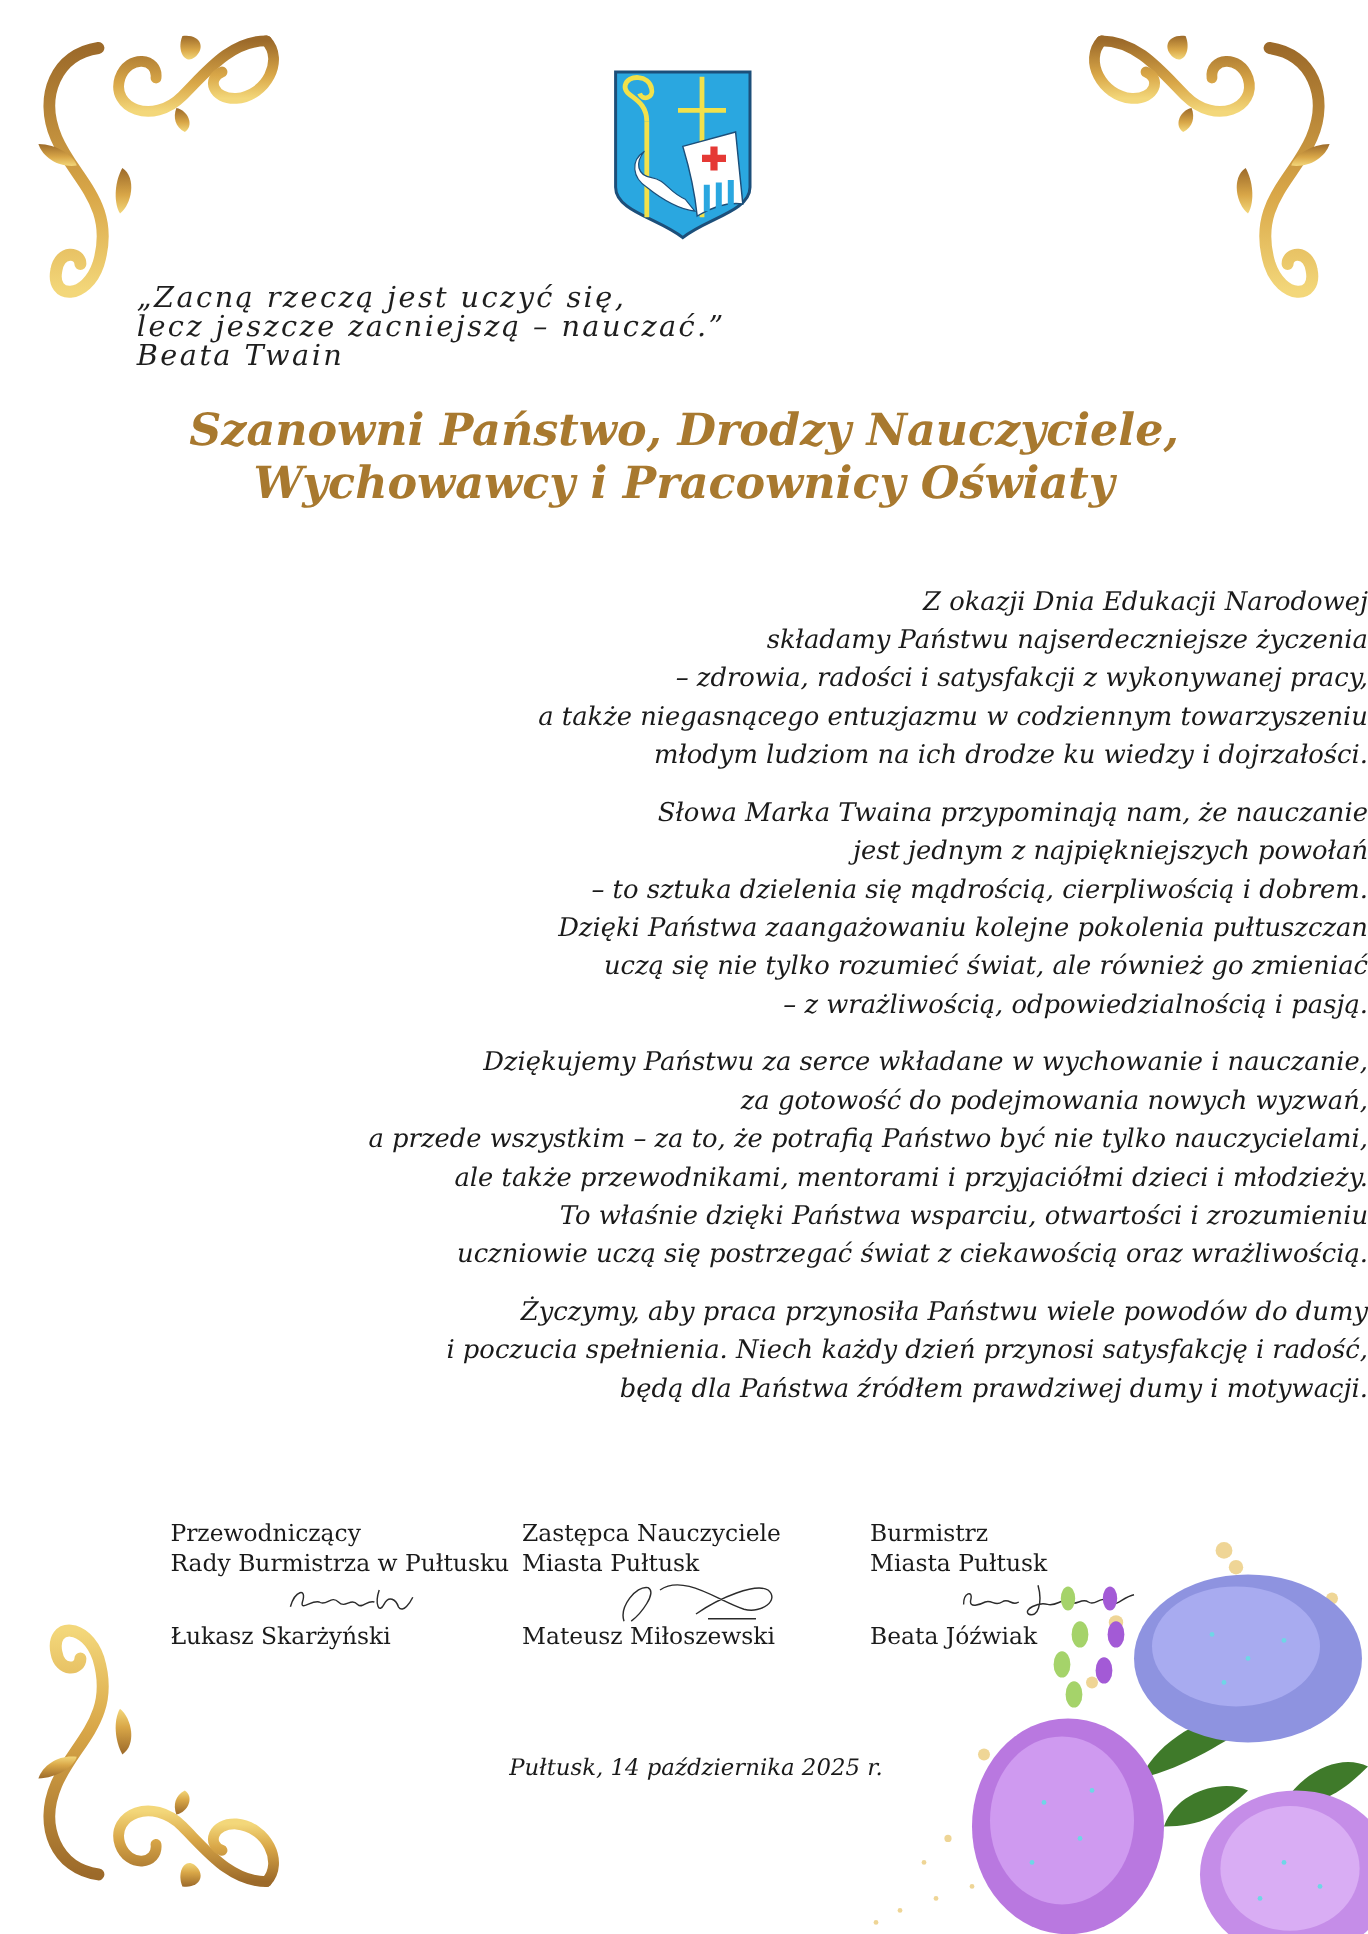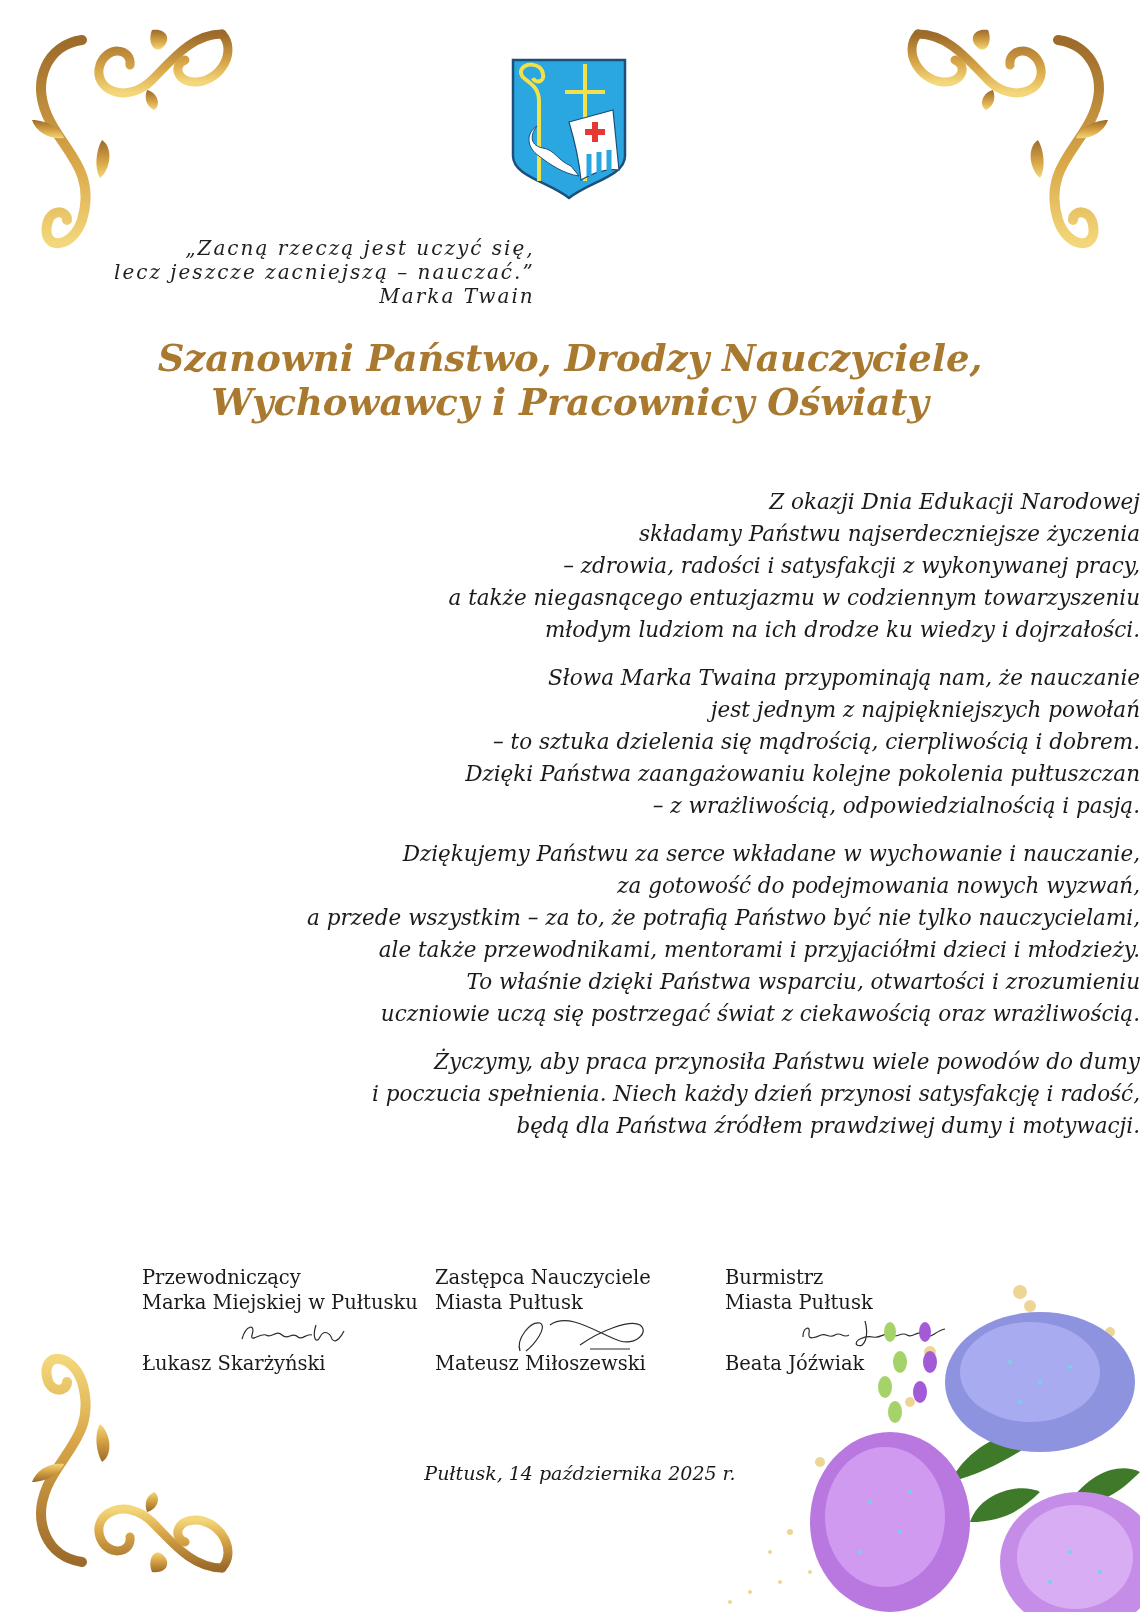--- a/index.html
+++ b/index.html
@@ -4,21 +4,21 @@
 <style>
   html, body { margin: 0; padding: 0; background: #ffffff; }
   body { width: 1140px; height: 1612px; position: relative; overflow: hidden; font-family: "DejaVu Serif", serif; color: #1a1a1a; }
   .corner { position: absolute; width: 300px; height: 310px; }
   .corner svg { width: 100%; height: 100%; display: block; }
   .c-tl { left: 22px; top: 20px; }
   .c-tr { right: 22px; top: 20px; transform: scaleX(-1); }
   .c-bl { left: 22px; bottom: 30px; transform: scaleY(-1); }
   .crest { position: absolute; left: 509px; top: 56px; width: 120px; height: 146px; }
   .crest svg { width: 100%; height: 100%; display: block; }
-  .quote { position: absolute; left: 114px; top: 236px; font-style: italic; font-size: 20px; line-height: 24px; letter-spacing: 2px; color: #1e1e1e; text-align: right; }
+  .quote { position: absolute; left: 114px; top: 236px; font-style: italic; font-size: 24px; line-height: 24px; letter-spacing: 2px; color: #1e1e1e; }
   .quote div { white-space: nowrap; }
   .heading { position: absolute; left: 0; width: 1140px; top: 336px; text-align: center; font-family: "DejaVu Serif", serif; font-style: italic; font-weight: bold; font-size: 37px; line-height: 44px; color: #a8792f; letter-spacing: 0px; }
   .heading div { white-space: nowrap; }
   .body { position: absolute; left: 0; width: 1140px; top: 486px; text-align: right; font-family: "DejaVu Serif", serif; font-style: italic; font-size: 21.5px; line-height: 32px; color: #1a1a1a; }
   .body .para { margin-bottom: 16px; }
   .body .line { white-space: nowrap; }
   .sigs { position: absolute; top: 1265px; left: 0; width: 1140px; }
   .sig { position: absolute; text-align: left; font-family: "DejaVu Serif", serif; font-size: 19.5px; line-height: 25px; color: #1a1a1a; white-space: nowrap; }
   .sig .sign { height: 36px; position: relative; }
   .sig .sign svg { position: absolute; left: 50%; transform: translateX(-50%); top: 0; }
@@ -118,62 +118,63 @@
 
     <path d="M60 66 L104 54 L110 114 C96 112 82 118 72 124 C70 104 66 86 60 66 Z" fill="#ffffff" stroke="#1c4f7a" stroke-width="1.2"></path>
     <path d="M80 98 V120 M90 96 V118 M100 94 V116" stroke="#2aa7e0" stroke-width="5"></path>
     <path d="M86 66 V86 M76 76 H96" stroke="#e53935" stroke-width="6"></path>
   </svg>
 </div>
 
 <div class="quote">
   <div>„Zacną rzeczą jest uczyć się,</div>
   <div>lecz jeszcze zacniejszą – nauczać.”</div>
-  <div>Marka Twain</div>
+  <div>Beata Twain</div>
 </div>
 
 <div class="heading">
   <div>Szanowni Państwo, Drodzy Nauczyciele,</div>
   <div>Wychowawcy i Pracownicy Oświaty</div>
 </div>
 
 <div class="body">
   <div class="para">
     <div class="line">Z okazji Dnia Edukacji Narodowej</div>
     <div class="line">składamy Państwu najserdeczniejsze życzenia</div>
     <div class="line">– zdrowia, radości i satysfakcji  z wykonywanej pracy,</div>
     <div class="line">a także niegasnącego entuzjazmu w codziennym towarzyszeniu</div>
     <div class="line">młodym ludziom na ich drodze ku wiedzy i dojrzałości.</div>
   </div>
   <div class="para">
     <div class="line">Słowa Marka Twaina przypominają nam, że nauczanie</div>
     <div class="line">jest jednym z najpiękniejszych powołań</div>
     <div class="line">– to sztuka dzielenia się mądrością, cierpliwością i dobrem.</div>
     <div class="line">Dzięki Państwa zaangażowaniu kolejne pokolenia pułtuszczan</div>
+    <div class="line">uczą się nie tylko rozumieć świat, ale również go zmieniać</div>
     <div class="line">– z wrażliwością, odpowiedzialnością i pasją.</div>
   </div>
   <div class="para">
     <div class="line">Dziękujemy Państwu za serce wkładane w wychowanie i nauczanie,</div>
     <div class="line">za gotowość do podejmowania nowych wyzwań,</div>
     <div class="line">a przede wszystkim – za to, że potrafią Państwo być nie tylko nauczycielami,</div>
     <div class="line">ale także przewodnikami, mentorami i przyjaciółmi dzieci i młodzieży.</div>
     <div class="line">To właśnie dzięki Państwa wsparciu, otwartości i zrozumieniu</div>
     <div class="line">uczniowie uczą się postrzegać świat z ciekawością oraz wrażliwością.</div>
   </div>
   <div class="para">
     <div class="line">Życzymy, aby praca przynosiła Państwu wiele powodów do dumy</div>
     <div class="line">i poczucia spełnienia. Niech każdy dzień przynosi satysfakcję i radość,</div>
     <div class="line">będą dla Państwa źródłem prawdziwej dumy i motywacji.</div>
   </div>
 </div>
 
 <div class="sigs">
   <div class="sig sig1">
     <div>Przewodniczący</div>
-    <div>Marka Miejskiej w Pułtusku</div>
+    <div>Rady Burmistrza w Pułtusku</div>
     <div class="sign">
       <svg width="120" height="36" viewBox="0 0 120 36">
           <path d="M10 24 C14 10 24 8 20 20 C18 28 28 18 34 20 C40 24 44 14 50 20 C56 26 60 16 66 22 C70 26 74 18 80 20 M84 10 C80 22 84 30 88 22 C92 14 98 18 100 24 C104 30 110 20 112 16" fill="none" stroke="#2b2b2b" stroke-width="1.2"></path>
         </svg>
     </div>
     <div>Łukasz Skarżyński</div>
   </div>
   <div class="sig sig2">
     <div>Zastępca Nauczyciele</div>
     <div>Miasta Pułtusk</div>

